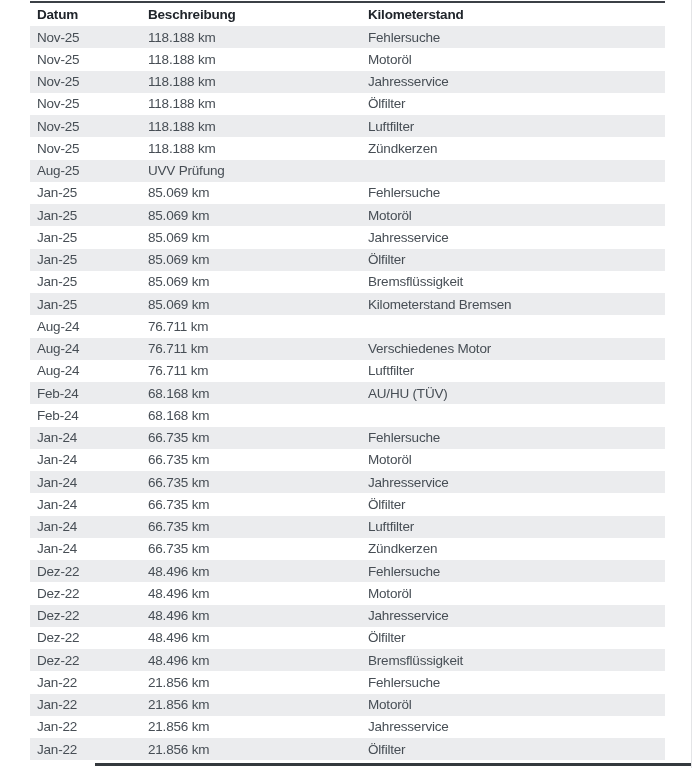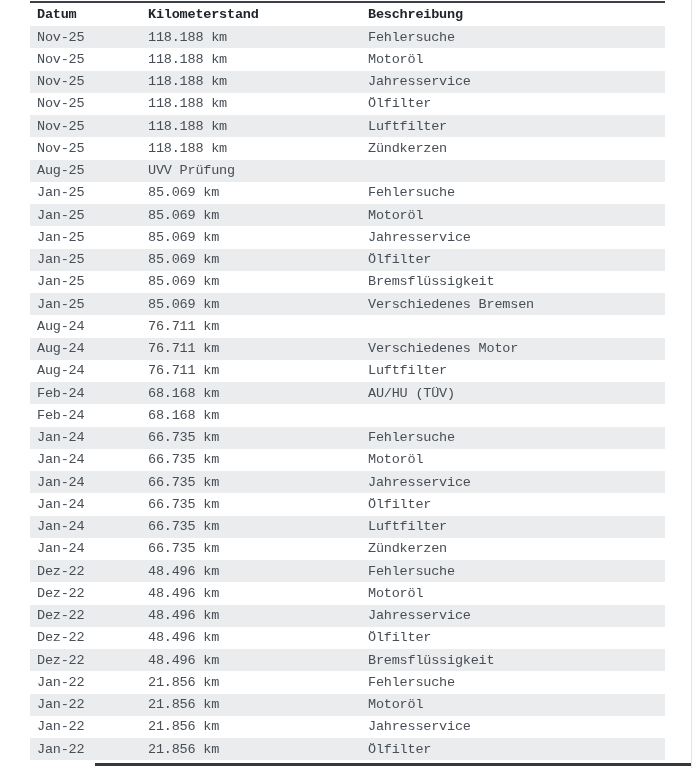--- a/index.html
+++ b/index.html
@@ -23,21 +23,20 @@
     border-top: 2px solid #3b4046;
   }
   .trow {
     display: grid;
     grid-template-columns: 111px 220px 304px;
     align-items: center;
     height: 22.25px;
     font-size: 13.5px;
     letter-spacing: -0.2px;
     color: #474e55;
-    font-family: Liberation Mono, monospace;
   }
   .trow.head {
     height: 23px;
     font-weight: bold;
     color: #20252b;
     background: #ffffff;
   }
   .trow.alt {
     background: #ebecee;
   }
@@ -64,22 +63,22 @@
   }
 </style>
 </head>
 <body>
 
 <div class="page">
 
   <div class="table-wrap">
     <div class="trow head">
       <div class="tcell">Datum</div>
+      <div class="tcell">Beschreibung</div>
       <div class="tcell">Kilometerstand</div>
-      <div class="tcell">Beschreibung</div>
     </div>
     <div id="table-body">
         <div class="trow alt">
           <div class="tcell">Nov-25</div>
           <div class="tcell">118.188 km</div>
           <div class="tcell">Fehlersuche</div>
         </div>
         <div class="trow">
           <div class="tcell">Nov-25</div>
           <div class="tcell">118.188 km</div>
@@ -130,21 +129,21 @@
           <div class="tcell">Ölfilter</div>
         </div>
         <div class="trow">
           <div class="tcell">Jan-25</div>
           <div class="tcell">85.069 km</div>
           <div class="tcell">Bremsflüssigkeit</div>
         </div>
         <div class="trow alt">
           <div class="tcell">Jan-25</div>
           <div class="tcell">85.069 km</div>
-          <div class="tcell">Verschiedenes Bremsen</div>
+          <div class="tcell">Kilometerstand Bremsen</div>
         </div>
         <div class="trow">
           <div class="tcell">Aug-24</div>
           <div class="tcell">76.711 km</div>
         </div>
         <div class="trow alt">
           <div class="tcell">Aug-24</div>
           <div class="tcell">76.711 km</div>
           <div class="tcell">Verschiedenes Motor</div>
         </div>

